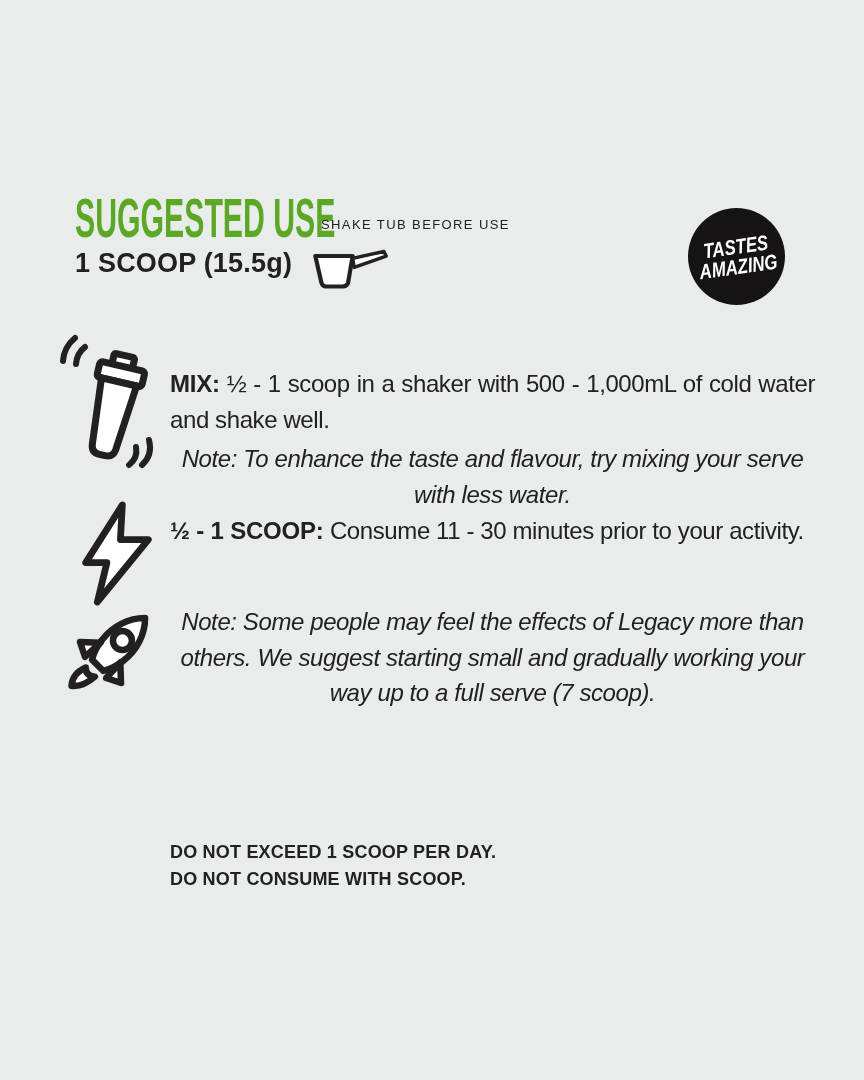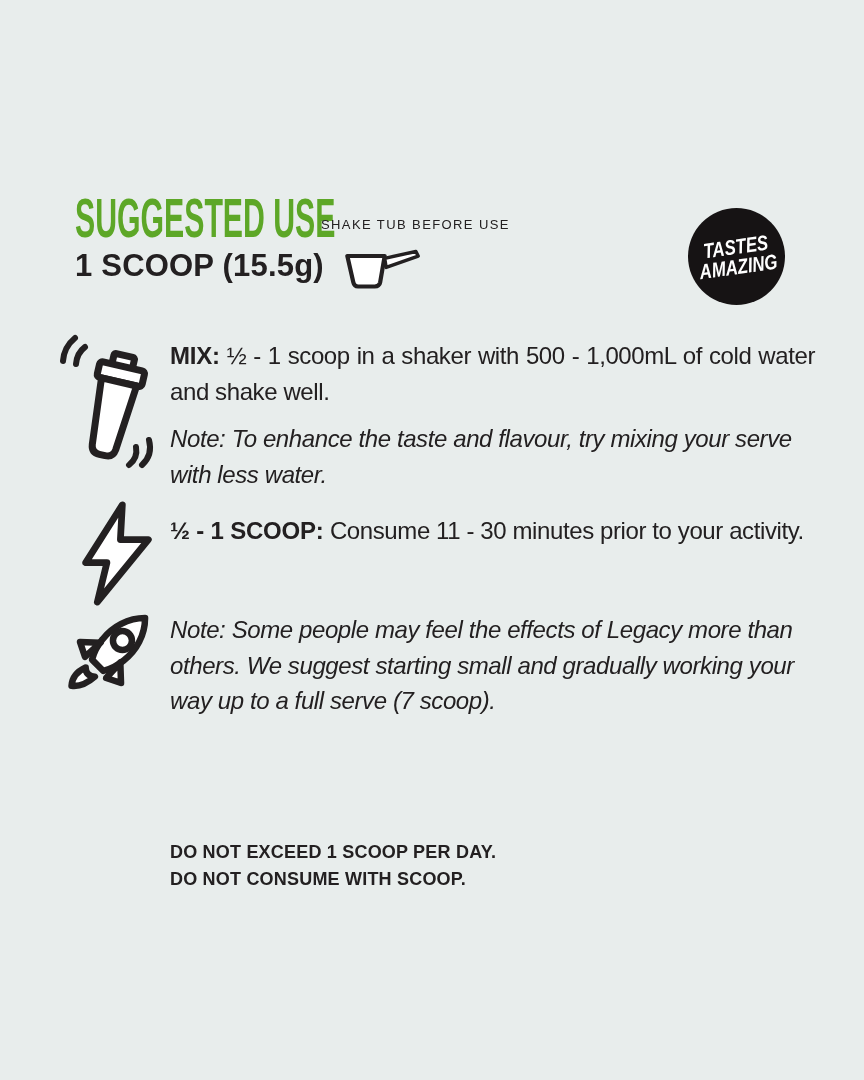--- a/index.html
+++ b/index.html
@@ -21,21 +21,21 @@
   .suggested-title{
     position:absolute;left:0;top:0;font-size:56px;font-weight:bold;line-height:1;
     color:var(--accent-green);white-space:nowrap;
     transform:scaleX(0.54);transform-origin:0 0;letter-spacing:0px;
   }
   .shake-subtitle{
     position:absolute;left:246px;top:27px;font-size:13px;letter-spacing:1.4px;
     color:var(--ink);white-space:nowrap;
   }
   .serving-row{position:absolute;left:0;top:58px;display:flex;align-items:flex-start;gap:18px;}
-  .serving-size{font-size:31px;font-weight:bold;letter-spacing:0.2px;white-space:nowrap;}
+  .serving-size{font-size:27px;font-weight:bold;letter-spacing:0.2px;white-space:nowrap;}
   .scoop-svg{margin-top:1px;color:var(--ink);}
   
   .badge{
     position:absolute;left:688px;top:208px;width:97px;height:97px;border-radius:50%;
     background:var(--badge-bg);display:flex;align-items:center;justify-content:center;
   }
   .badge-inner{transform:rotate(-8deg);text-align:center;}
   .badge-line{
     display:block;color:var(--badge-text);font-style:italic;font-weight:bold;
     font-size:21px;line-height:19.5px;transform:scaleX(0.8);letter-spacing:0px;
@@ -43,22 +43,22 @@
   
   .icon{position:absolute;color:var(--ink);}
   .shaker-pos{left:60px;top:330px;}
   .bolt-pos{left:72px;top:501px;}
   .rocket-pos{left:52px;top:602px;}
   .sec{position:absolute;left:170px;width:645px;font-size:24px;line-height:35.5px;letter-spacing:-0.4px;}
   .sec-mix{top:338px;}
   .sec-scoop{top:513px;}
   .sec-tol{top:600px;}
   .lead{font-weight:bold;letter-spacing:-0.2px;text-align:center;}
-  .just{text-align:justify;}
-  .note{font-style:italic;margin-top:12px;}
+  .just{text-align:justify;margin-top:28px;}
+  .note{font-style:italic;margin-top:4px;text-align:center;}
   
   .warnings{position:absolute;left:170px;top:839px;font-size:18px;font-weight:bold;
     line-height:27px;letter-spacing:0.2px;}
 </style>
 </head>
 <body>
 
 <div class="canvas">
 
   <div class="header">

